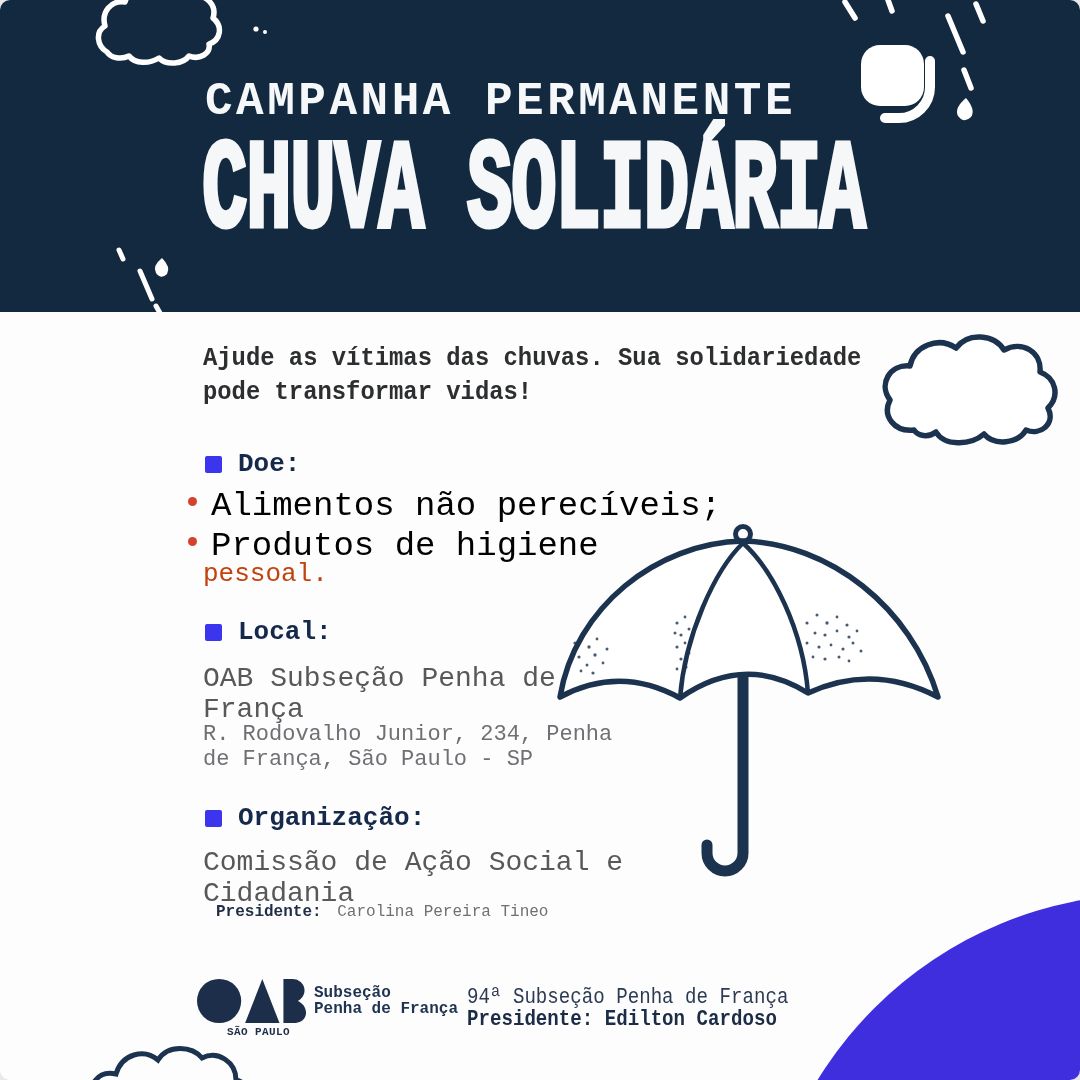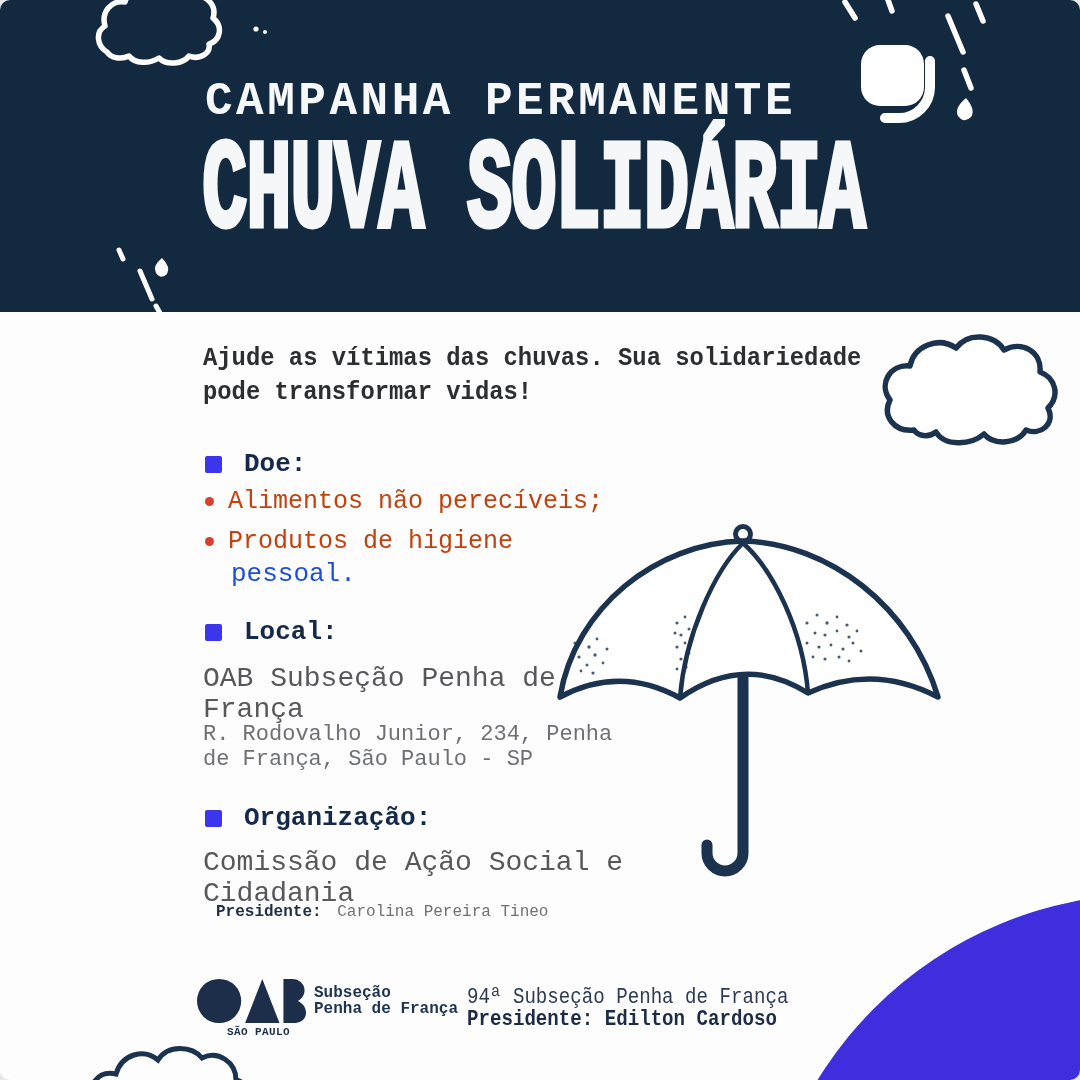--- a/index.html
+++ b/index.html
@@ -9,27 +9,27 @@
   .hero{position:absolute;left:0;top:0;width:1080px;height:312px;background:#122940;overflow:hidden;}
   .hero svg{position:absolute;left:0;top:0;}
   .kicker{position:absolute;left:205px;top:79px;color:#f5f7f9;font-weight:800;font-size:46px;
           letter-spacing:3.5px;line-height:1;white-space:nowrap;}
   .big-title{position:absolute;left:202px;top:130px;color:#f5f7f9;font-weight:700;font-size:126px;
           letter-spacing:-2px;line-height:1;white-space:nowrap;transform:scaleX(0.60);
           transform-origin:0 0;-webkit-text-stroke:5px #f5f7f9;}
   
   .intro{position:absolute;left:203px;top:342px;font-weight:700;font-size:26.5px;line-height:33.5px;
          color:#2d2e30;transform:scaleX(0.9);transform-origin:0 0;white-space:nowrap;}
-  .sec-h{position:absolute;left:205px;display:flex;align-items:center;gap:22px;
+  .sec-h{position:absolute;left:205px;display:flex;align-items:center;gap:16px;
          font-weight:700;font-size:26px;color:#15294b;}
   .sq{width:17px;height:17px;border-radius:2px;background:#3b35ee;flex:0 0 auto;}
-  .item{position:absolute;left:205px;display:flex;align-items:flex-start;gap:14px;
-        font-size:25px;color:#c2410c;white-space:nowrap;}
+  .item{position:absolute;left:188px;display:flex;align-items:flex-start;gap:14px;
+        font-size:34px;color:#000000;white-space:nowrap;}
   .rdot{width:9px;height:9px;border-radius:50%;background:#d6402f;margin-top:10px;flex:0 0 auto;}
-  .cont{position:absolute;left:203px;font-size:26px;color:#1d4ed8;white-space:nowrap;margin-left:28px;}
+  .cont{position:absolute;left:203px;font-size:26px;color:#c2410c;white-space:nowrap;}
   .big{position:absolute;left:203px;font-size:28px;line-height:31px;color:#58585b;white-space:nowrap;margin-top:8px;}
   .addr{position:absolute;left:203px;font-size:22px;line-height:25.5px;color:#6f7074;white-space:nowrap;}
   .pres{position:absolute;left:216px;font-size:16px;white-space:nowrap;}
   .pres .lbl{font-weight:700;color:#1f2d47;}
   .pres .val{color:#6f7074;margin-left:6px;}
   
   .logo-state{position:absolute;left:180px;top:1026px;width:110px;text-align:right;
               font-size:11px;font-weight:700;letter-spacing:.4px;color:#1c2e49;}
   .logo-cap{position:absolute;left:314px;top:986px;font-size:16px;line-height:15.5px;
             font-weight:700;color:#1d3350;}

